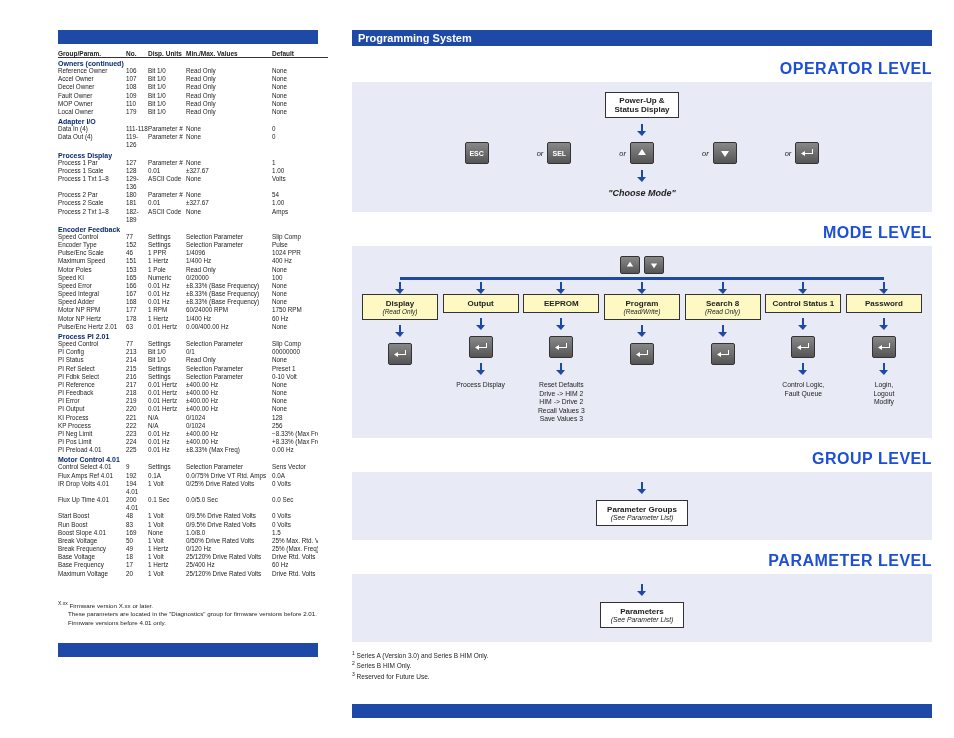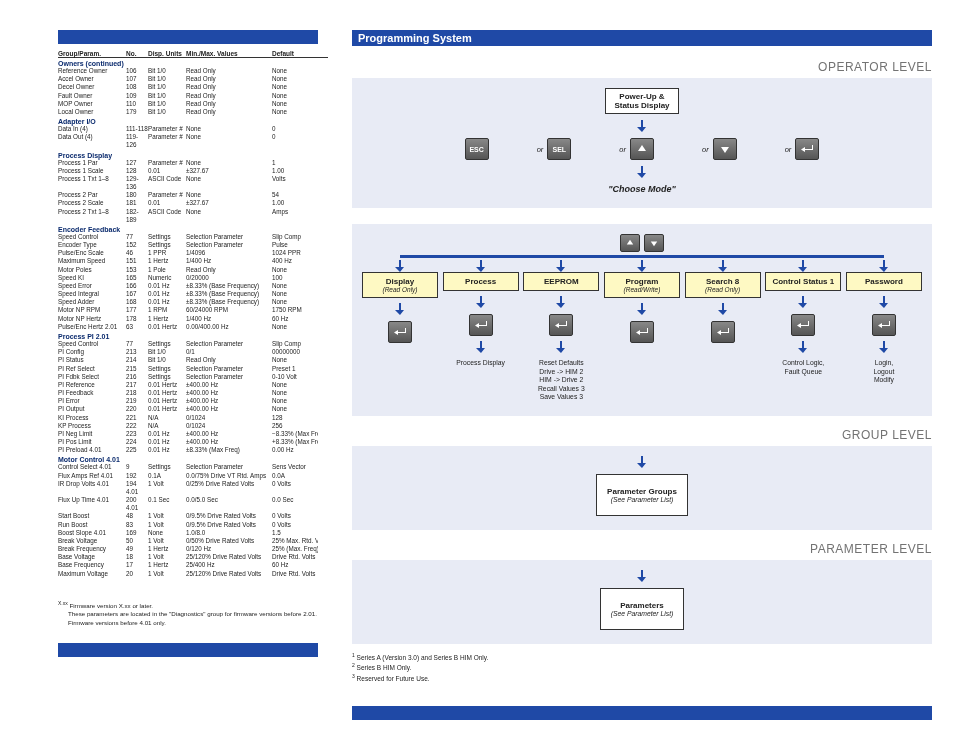--- a/index.html
+++ b/index.html
@@ -17,39 +17,39 @@
   .row { display:flex; font-size:6.3px; line-height:1.3; }
   .row .c1{overflow:hidden; white-space:nowrap;}
   .row .c2{overflow:hidden;}
   .row .c3,.row .c4,.row .c5{overflow:hidden; white-space:nowrap;}
   .footnotes { font-size:6.2px; margin-top:22px; line-height:1.35; }
   .footnotes .fn { margin-left:10px; }
   .leftpane .bar.footer { margin-top:16px; }
 
   
   .rightpane .header-bar { margin-bottom:14px; }
-  .level-head { text-align:right; font-weight:normal; font-size:12px; color:#737373; letter-spacing:0.5px; }
+  .level-head { text-align:right; font-weight:bold; font-size:16px; color:#1d4ed8; letter-spacing:0.5px; }
   .shade { background:#e8ebf5; padding:10px 10px 14px 10px; margin-top:4px; }
   .centerwrap { display:flex; flex-direction:column; align-items:center; gap:6px;}
   .box { border:1px solid #333; background:#fff; text-align:center; padding:3px 8px; font-size:8px; line-height:1.15;}
   .box b { font-weight:bold; display:block; }
   .hrow { display:flex; justify-content:center; align-items:center; gap:4px; font-size:7.5px; }
   .keycap { width:24px; height:22px; background:linear-gradient(#888,#555); border:1px solid #333; border-radius:2px; display:flex; align-items:center; justify-content:center; color:#fff; font-size:7px; font-weight:bold;}
   .keycap svg { fill:#fff; }
   .or { font-style:italic;padding-left:44px; }
   .choosemode { font-size:9px; font-weight:bold; font-style:italic; }
 
   .modelane { display:flex; justify-content:space-between; max-width:560px; margin:0 auto; }
   .modeitem { display:flex; flex-direction:column; align-items:center; gap:5px; width:76px;}
   .modebox { border:1px solid #333; background:#fef9c3; padding:4px 4px 4px 4px; width:100%; text-align:center;}
   .modebox .t { font-weight:bold; font-size:8px; display:block;}
   .modebox .s { font-style:italic; font-size:6.5px; display:block;}
   .modetext { font-size:6.8px; text-align:center; line-height:1.25; }
 
-  .parambox { border:1px solid #333; background:#fff; padding:12px 10px; text-align:center; font-size:8px;}
+  .parambox { border:1px solid #333; background:#fff; padding:4px 10px; text-align:center; font-size:8px;}
   .parambox .s { font-style:italic; font-size:6.8px; display:block;}
 
   .rightfoot { font-size:6.5px; line-height:1.3; margin-top:8px; }
   .superset { vertical-align: super; font-size: 5px; }
   .bar-right-footer{ background:#1f49a6; height:14px; margin-top:22px;}
   .bridge { height:8px; position:relative; margin:0 auto; width:560px;}
   .bridge .h { position:absolute; top:3px; left:38px; right:38px; height:3px; background:#1f49a6;}
   .arrows7 { display:flex; justify-content:space-between; max-width:560px; margin:0 auto;}
   .arrows7 div{ width:76px; display:flex; justify-content:center;}
   .sep { height:12px; }
@@ -496,20 +496,21 @@
             </div>
         </div>
         <svg class="darr" viewBox="0 0 10 12">
             <path d="M4 0h2v7h3L5 12 0 7h4z" fill="#1f49a6"></path>
           </svg>
         <div class="choosemode">"Choose Mode"</div>
       </div>
     </div>
 
     <div class="sep"></div>
+    <div class="level-head">MODE LEVEL</div>
     <div class="shade">
       <div class="centerwrap" style="gap:4px;">
         <div class="hrow">
           <div class="keycap keytiny">
               <svg width="8" height="8" viewBox="0 0 10 10">
                 <path d="M5 1l4 6H1z"></path>
               </svg>
             </div>
           <div class="keycap keytiny">
               <svg width="8" height="8" viewBox="0 0 10 10">
@@ -568,21 +569,21 @@
                 <path d="M4 0h2v7h3L5 12 0 7h4z" fill="#1f49a6"></path>
               </svg></div>
             <div class="keycap">
               <svg width="12" height="10" viewBox="0 0 12 10">
                 <path d="M11 1v4H4V3L0 5.5 4 8V6h9V1z" fill="#fff"></path>
               </svg>
             </div>
           </div>
           <div class="modeitem">
             <div class="modebox">
-              <span class="t">Process</span>
+              <span class="t">Output</span>
             </div>
             <div><svg class="darr" viewBox="0 0 10 12">
                 <path d="M4 0h2v7h3L5 12 0 7h4z" fill="#1f49a6"></path>
               </svg></div>
             <div class="keycap">
               <svg width="12" height="10" viewBox="0 0 12 10">
                 <path d="M11 1v4H4V3L0 5.5 4 8V6h9V1z" fill="#fff"></path>
               </svg>
             </div>
             <div><svg class="darr" viewBox="0 0 10 12">

